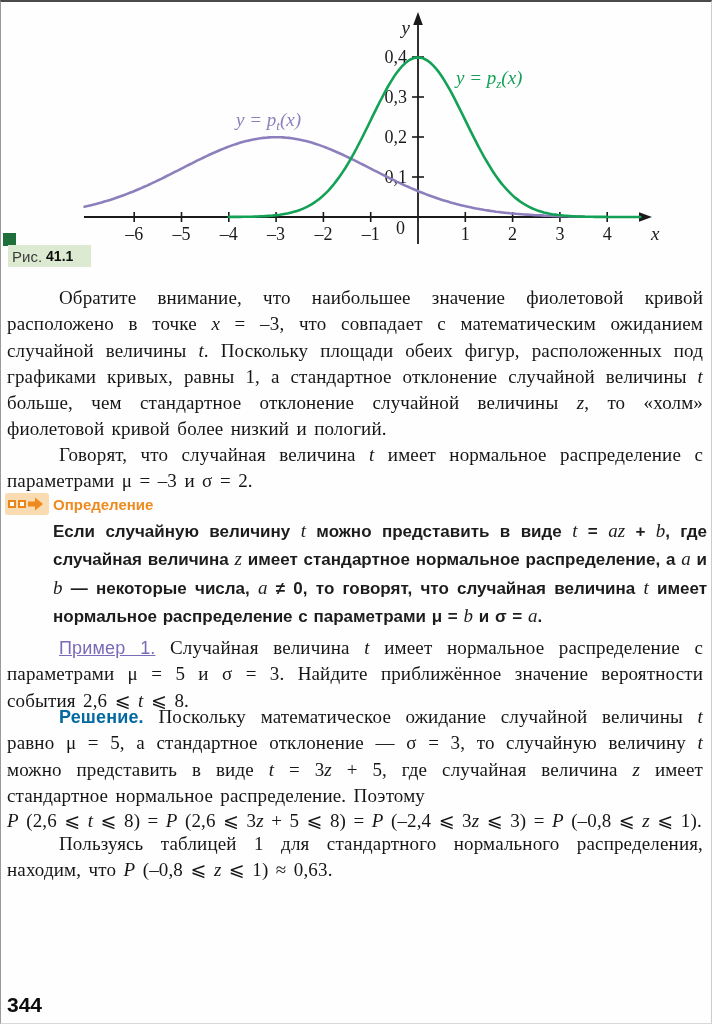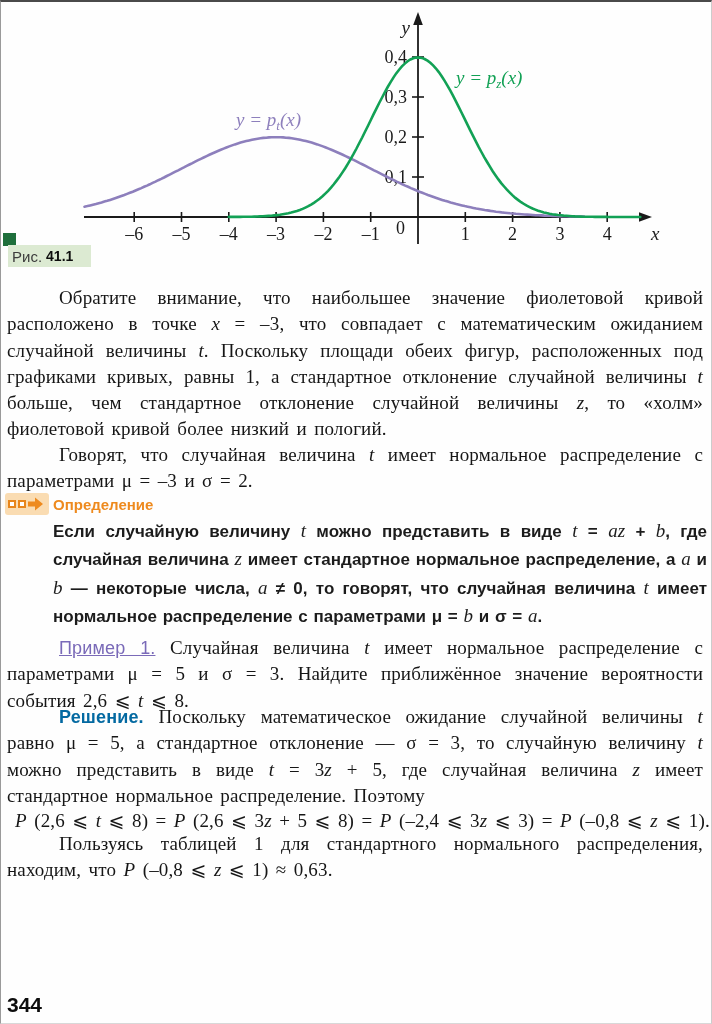--- a/index.html
+++ b/index.html
@@ -127,21 +127,21 @@
   <p class="def-body">Если случайную величину <i>t</i> можно представить в виде <i>t</i> = <i>az</i> + <i>b</i>, где случайная величина <i>z</i> имеет стандартное нормальное распределение, а <i>a</i> и <i>b</i> — некоторые числа, <i>a</i> ≠ 0, то говорят, что случайная величина <i>t</i> имеет нормальное распределение с параметрами μ = <i>b</i> и σ = <i>a</i>.</p>
 
   <div class="blk" style="top:633px;">
     <p class="body"><span class="ex-title">Пример 1.</span><span> Случайная величина <i>t</i> имеет нормальное распределение с параметрами μ = 5 и σ = 3. Найдите приближённое значение вероятности события 2,6 ⩽ <i>t</i> ⩽ 8.</span></p>
   </div>
 
   <div class="blk" style="top:702px;">
     <p class="body"><span class="bold-sans">Решение.</span><span> Поскольку математическое ожидание случайной величины <i>t</i> равно μ = 5, а стандартное отклонение — σ = 3, то случайную величину <i>t</i> можно представить в виде <i>t</i> = 3<i>z</i> + 5, где случайная величина <i>z</i> имеет стандартное нормальное распределение. Поэтому</span></p>
   </div>
 
-  <div class="blk" style="top:806px;margin-left:8px;">
+  <div class="blk" style="top:806px;">
     <p class="body noindent formula"><i>P</i> (2,6 ⩽ <i>t</i> ⩽ 8) = <i>P</i> (2,6 ⩽ 3<i>z</i> + 5 ⩽ 8) = <i>P</i> (–2,4 ⩽ 3<i>z</i> ⩽ 3) = <i>P</i> (–0,8 ⩽ <i>z</i> ⩽ 1).</p>
   </div>
 
   <div class="blk" style="top:829px;">
     <p class="body">Пользуясь таблицей 1 для стандартного нормального распределения, находим, что <i>P</i> (–0,8 ⩽ <i>z</i> ⩽ 1) ≈ 0,63.</p>
   </div>
 
 
 
   <div class="page-num">344</div>

